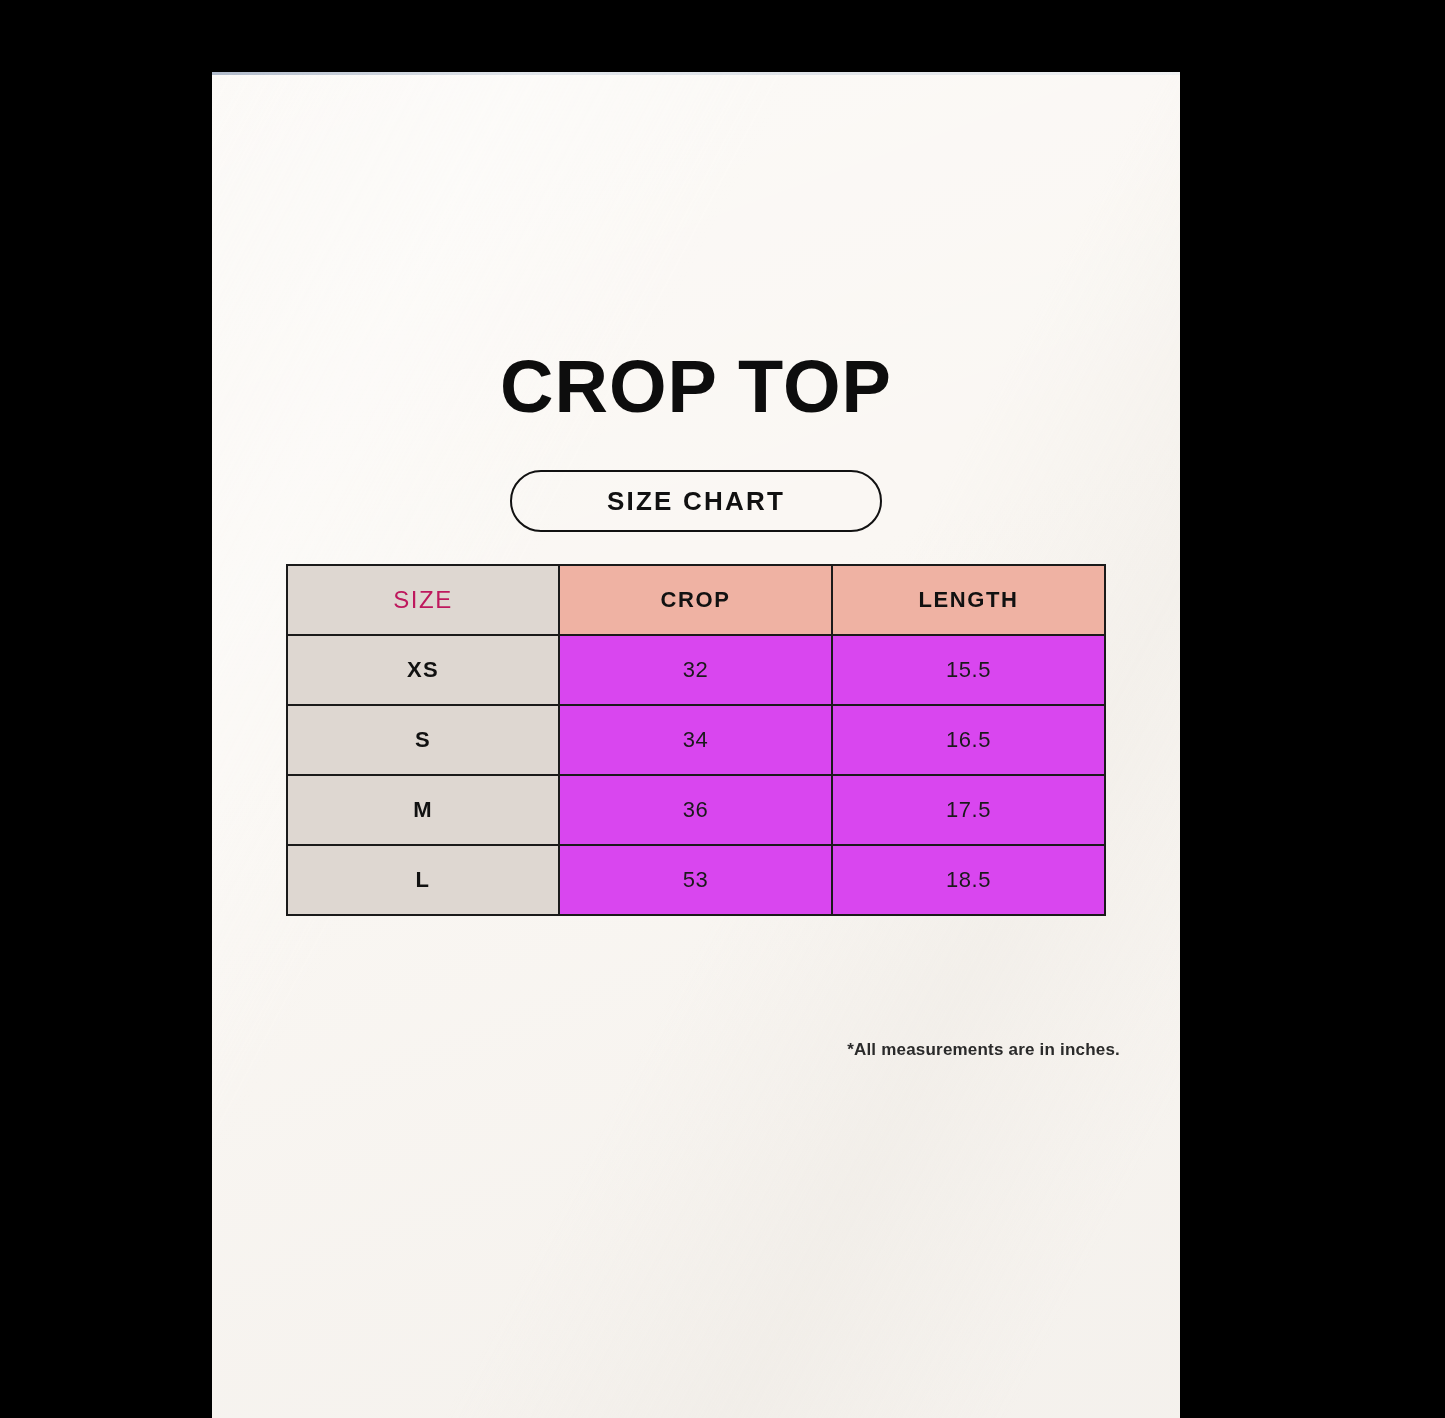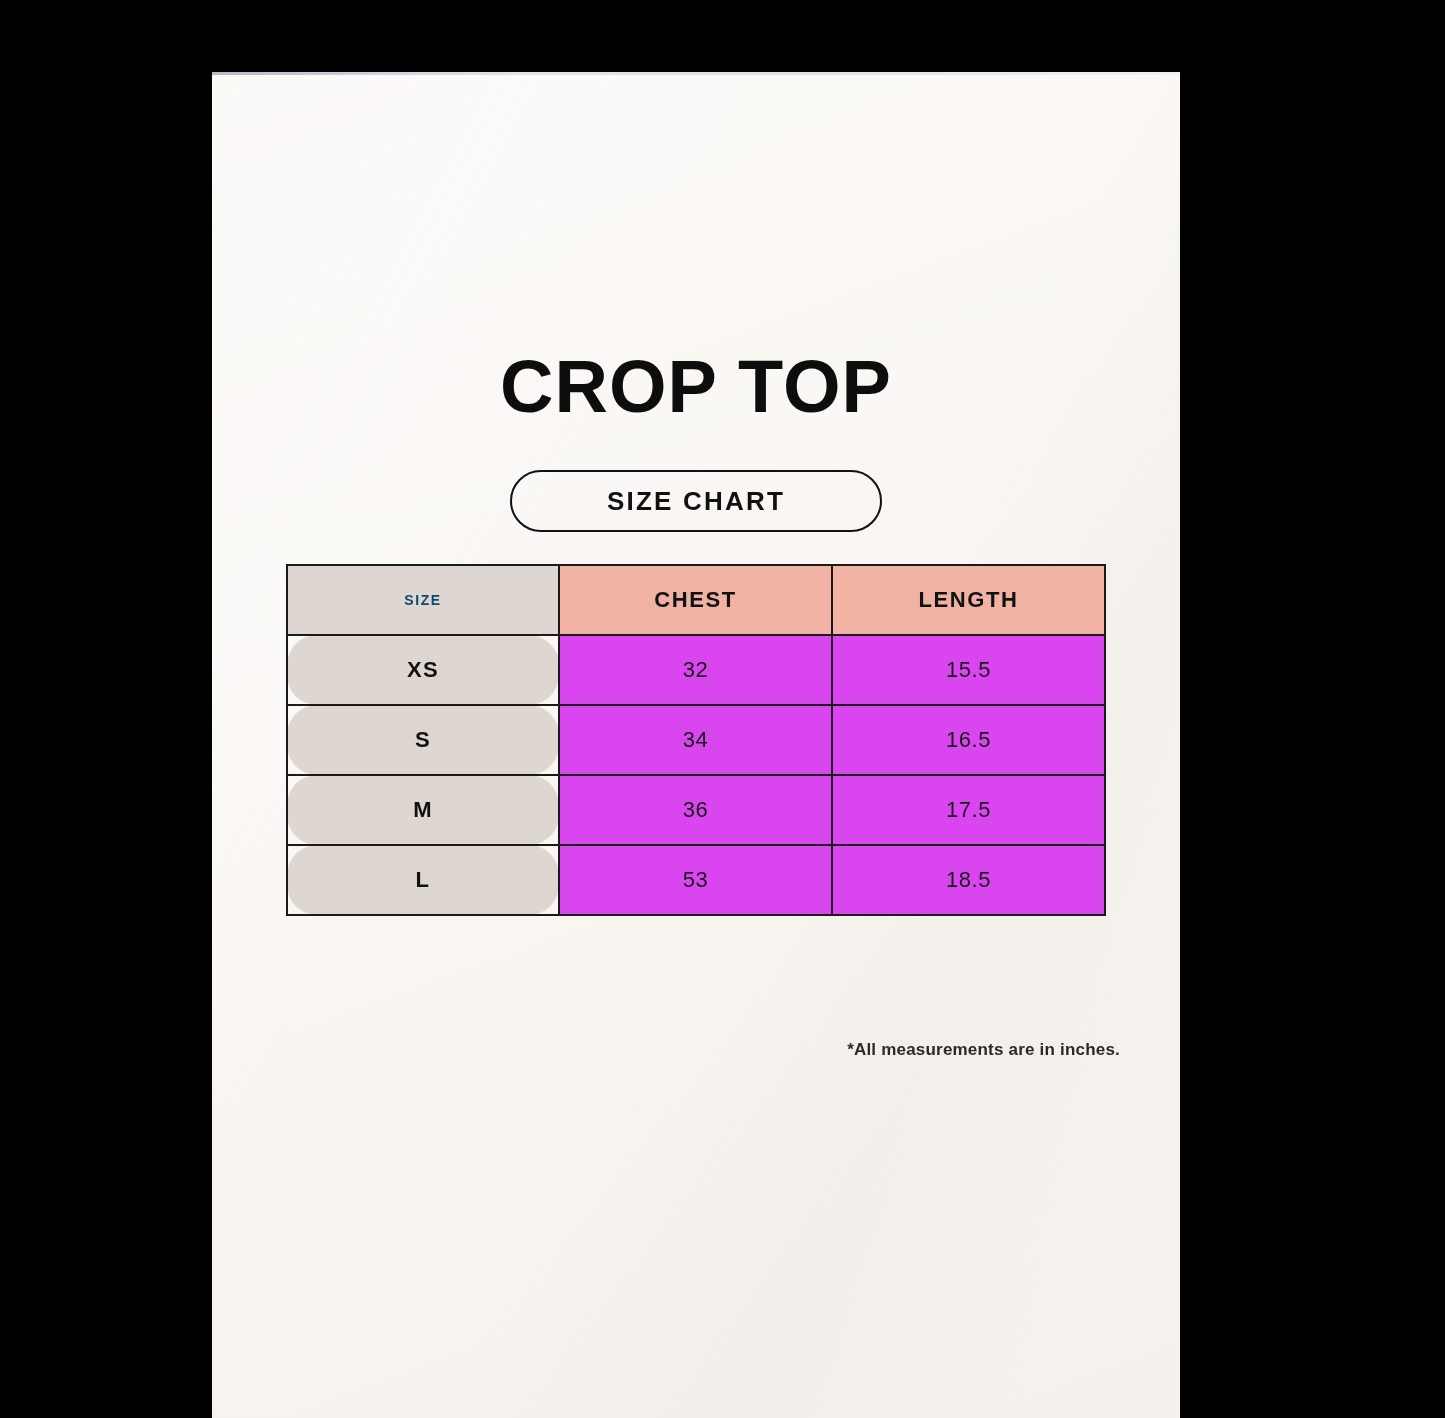--- a/index.html
+++ b/index.html
@@ -124,39 +124,38 @@
     text-align: center;
     vertical-align: middle;
     padding: 0;
   }
   col.c-size { width: 272px; }
   col.c-chest { width: 273px; }
   col.c-length { width: 273px; }
 
   th.h-size {
     background: #ded7d1;
-    font-size: 14px;
-    font-weight: bold;
+    font-size: 24px;
+    font-weight: normal;
     letter-spacing: 1.6px;
-    color: #0c4a6e;
+    color: #be185d;
   }
   th.h-meas {
     background: #efb2a3;
     font-size: 22px;
     font-weight: bold;
     letter-spacing: 1.6px;
     color: #111111;
   }
   td.cell-size {
     background: #ded7d1;
     font-size: 22px;
     font-weight: bold;
     letter-spacing: 1.4px;
     color: #111111;
-    border-radius: 30px;
   }
   td.cell-val {
     background: #d946ef;
     font-size: 22px;
     font-weight: normal;
     color: #1a1a1a;
     letter-spacing: .5px;
   }
 
   .footnote {
@@ -191,21 +190,21 @@
       <div class="table-wrap">
         <table class="size-chart">
           <colgroup>
             <col class="c-size">
             <col class="c-chest">
             <col class="c-length">
           </colgroup>
           <thead>
             <tr>
               <th class="h-size">SIZE</th>
-              <th class="h-meas">CHEST</th>
+              <th class="h-meas">CROP</th>
               <th class="h-meas">LENGTH</th>
             </tr>
           </thead>
           <tbody>
             <tr>
               <td class="cell-size">XS</td>
               <td class="cell-val">32</td>
               <td class="cell-val">15.5</td>
             </tr>
             <tr>

